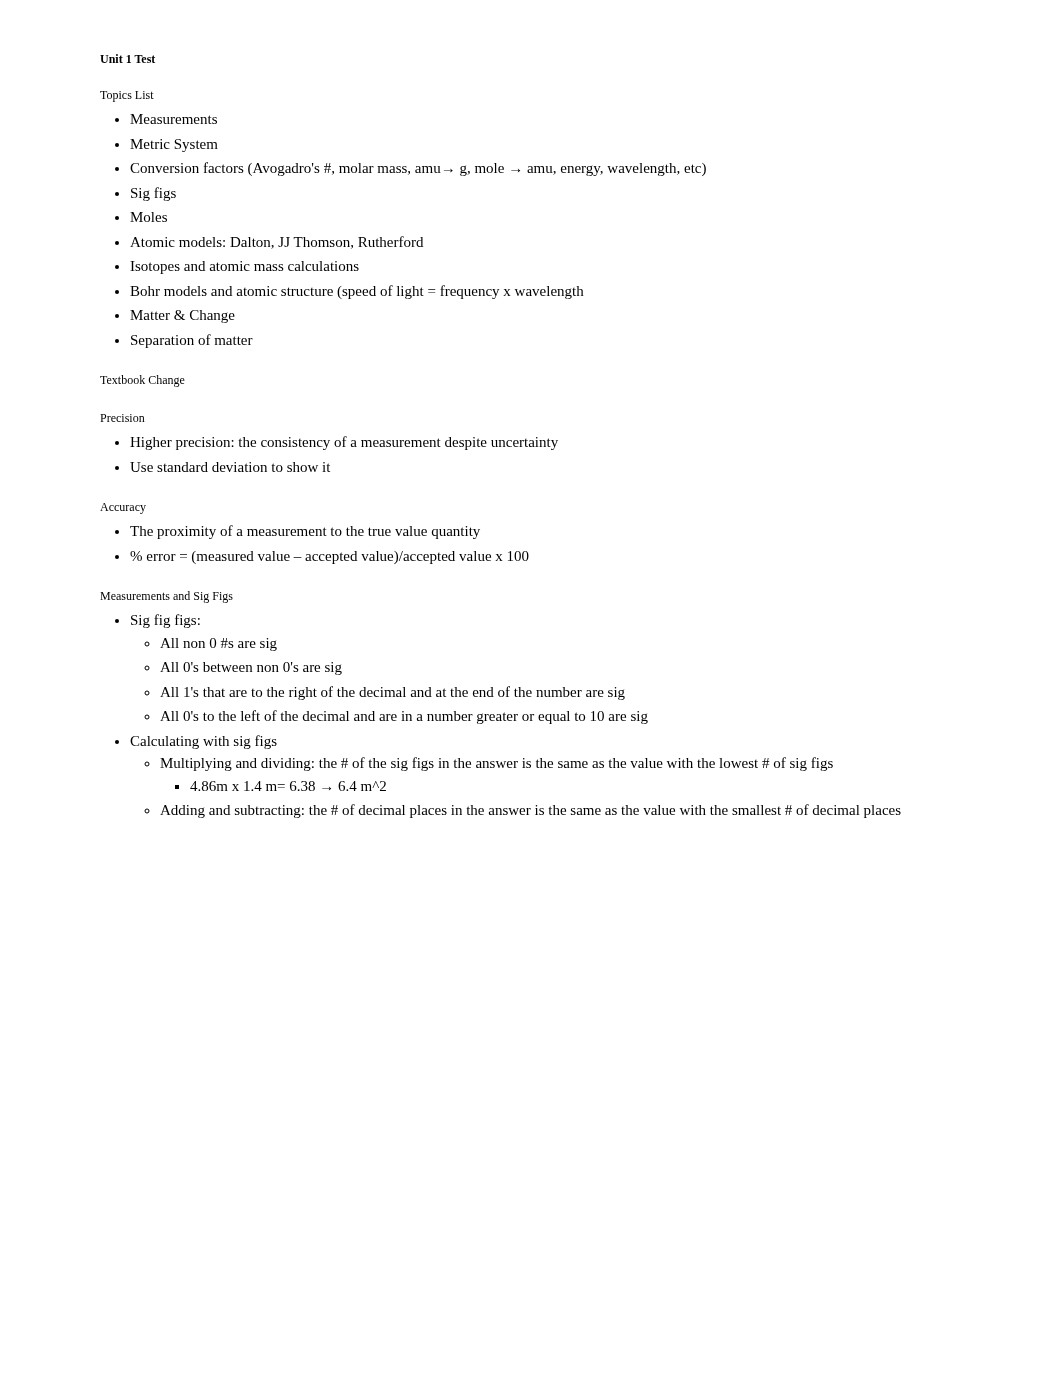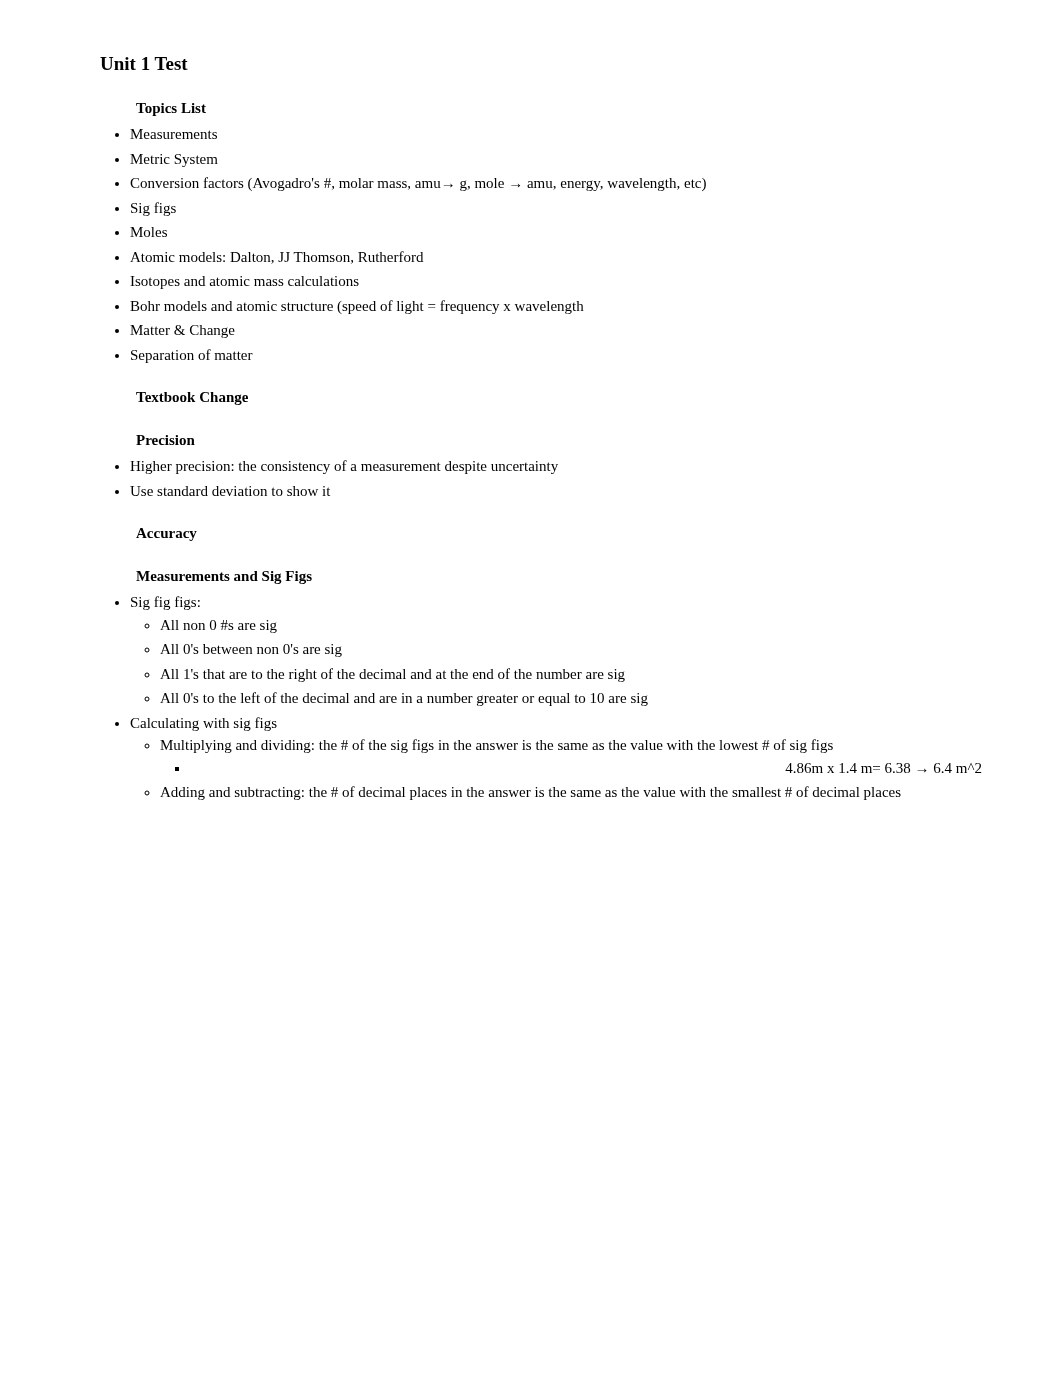--- a/index.html
+++ b/index.html
@@ -15,30 +15,29 @@
       width: 1062px;
       min-height: 1377px;
       padding: 50px 80px 60px 100px;
       line-height: 1.5;
     }
     .title-block {
       margin-bottom: 18px;
     }
     .title-line {
       font-weight: bold;
-      font-size: 19px;
+      font-size: 12px;
     }
     .section {
       margin-bottom: 20px;
     }
     .section-heading {
-      font-size: 15px;
-      font-weight: bold;
+      font-size: 12px;
+      font-weight: normal;
       margin-bottom: 4px;
-      margin-left: 36px;
     }
     ul.level1 {
       list-style-type: disc;
       padding-left: 30px;
       margin: 0;
     }
     ul.level1 > li {
       margin-bottom: 2px;
     }
     ul.level2 {
@@ -46,21 +45,20 @@
       padding-left: 30px;
       margin: 0;
     }
     ul.level2 > li {
       margin-bottom: 2px;
     }
     ul.level3 {
       list-style-type: square;
       padding-left: 30px;
       margin: 0;
-      text-align: right;
     }
     ul.level3 > li {
       margin-bottom: 2px;
     }
   </style>
 </head>
 <body>
 
 <div class="title-block">
   <div class="title-line">Unit 1 Test</div>
@@ -89,20 +87,24 @@
 <div class="section">
   <div class="section-heading">Precision</div>
   <ul class="level1">
     <li>Higher precision: the consistency of a measurement despite uncertainty</li>
     <li>Use standard deviation to show it</li>
   </ul>
 </div>
 
 <div class="section">
   <div class="section-heading">Accuracy</div>
+  <ul class="level1">
+    <li>The proximity of a measurement to the true value quantity</li>
+    <li>% error = (measured value – accepted value)/accepted value x 100</li>
+  </ul>
 </div>
 
 <div class="section">
   <div class="section-heading">Measurements and Sig Figs</div>
   <ul class="level1">
 
     <li>
       <span>Sig fig figs:</span>
       <ul class="level2">
         <li>All non 0 #s are sig</li>

